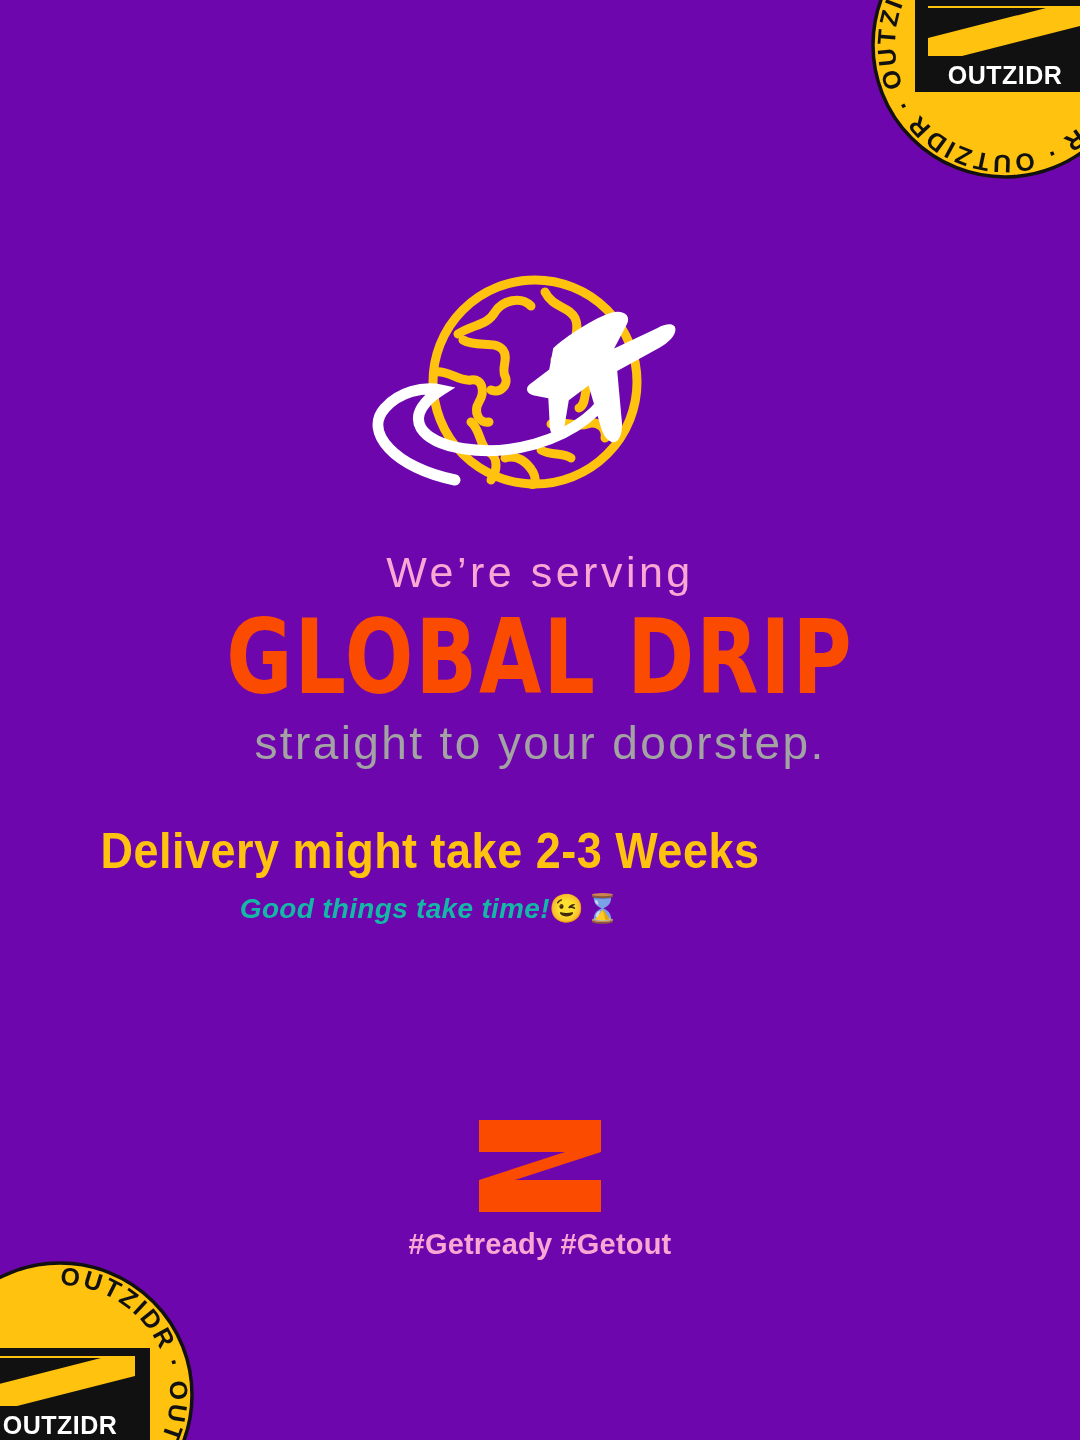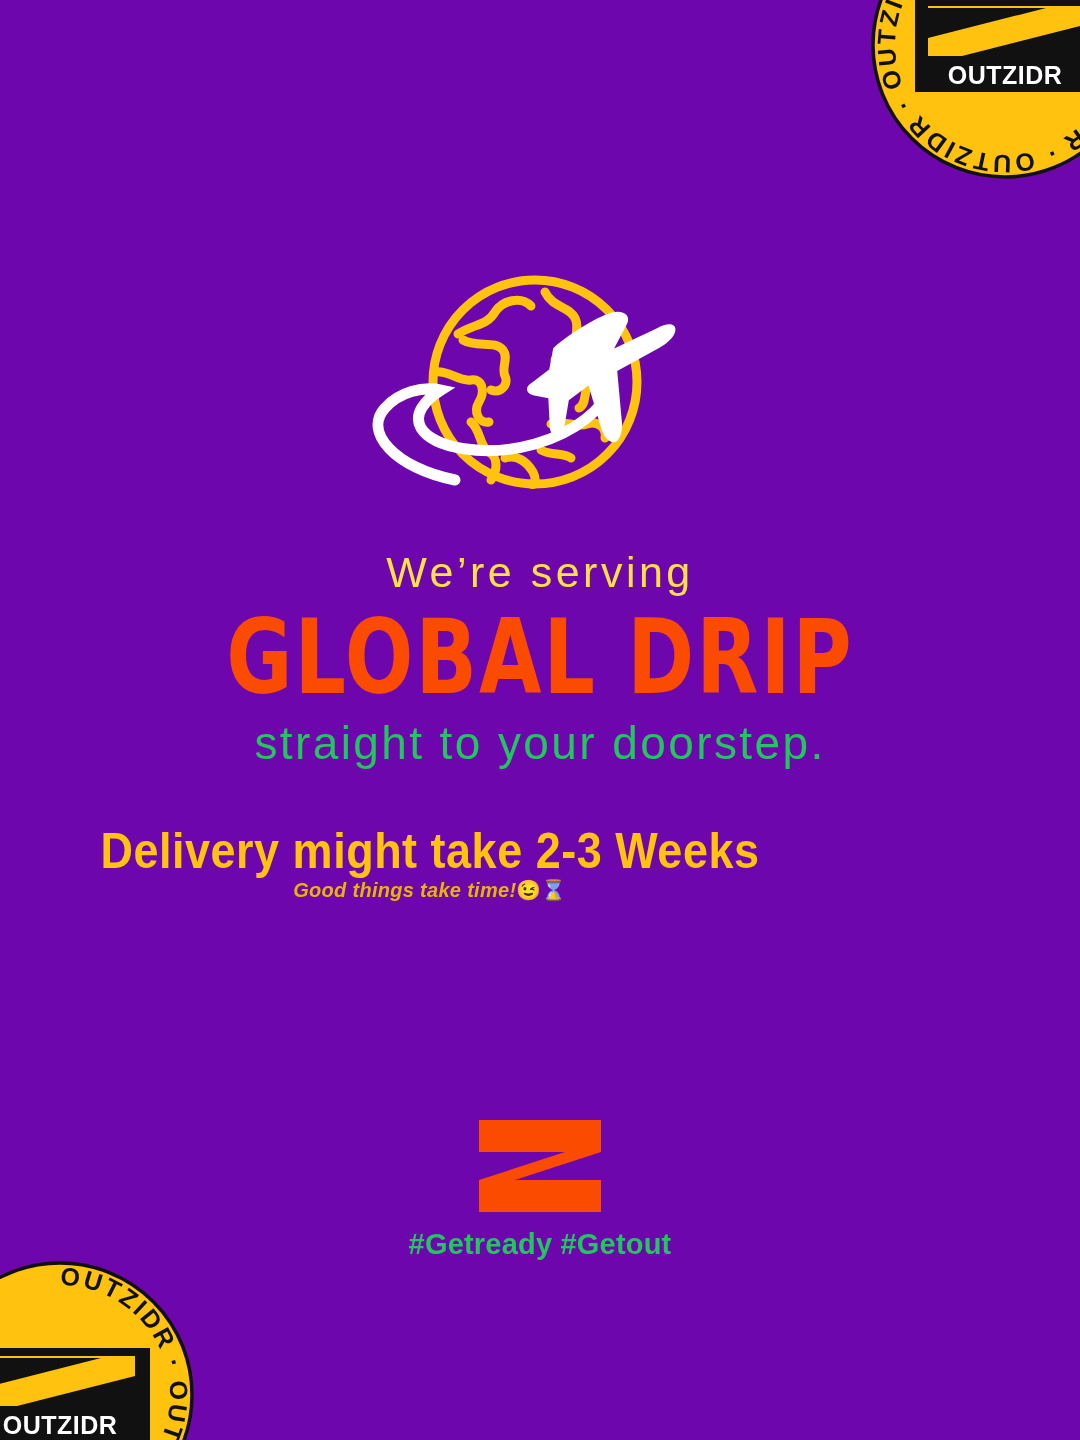--- a/index.html
+++ b/index.html
@@ -31,40 +31,40 @@
   #globe-illustration svg { display:block; width:100%; height:100%; }
 
   
   #headline-block {
     position:absolute;
     left:0; top:548px;
     width:1080px;
     text-align:center;
   }
   #line-serving {
-    color:#fde047;
+    color:#f9a8d4;
     font-size:43px;
     font-weight:300;
     letter-spacing:3.5px;
     line-height:1.15;
   }
   #line-global-drip {
     color:#FA4B00;
     font-size:88px;
     font-weight:900;
     letter-spacing:2px;
     line-height:1.02;
     margin-top:8px;
     font-stretch:condensed;
     transform:scaleY(1.18) scaleX(1.02);
     transform-origin:center top;
     font-family:"DejaVu Sans", sans-serif;
   }
   #line-doorstep {
-    color:#22c55e;
+    color:#a3a3a3;
     font-size:46px;
     font-weight:300;
     letter-spacing:2.4px;
     line-height:1.15;
     margin-top:22px;
   }
 
   
   #delivery-block {
     position:absolute;
@@ -74,40 +74,40 @@
   }
   #delivery-headline {
     color:#FFC20E;
     font-size:45px;
     font-weight:bold;
     letter-spacing:0.5px;
     transform:scaleY(1.12);
     transform-origin:center top;
   }
   #delivery-subtext {
-    margin-top:4px;
-    color:#eab308;
-    font-size:20px;
+    margin-top:18px;
+    color:#14b8a6;
+    font-size:28px;
     font-weight:bold;
     font-style:italic;
     letter-spacing:0.3px;
   }
   .emoji { font-style:normal; font-weight:normal; }
 
   
   #footer-block {
     position:absolute;
     left:0; top:1118px;
     width:1080px;
     text-align:center;
   }
   #z-logo { display:block; margin:0 auto; width:126px; height:96px; }
   #footer-tagline {
     margin-top:14px;
-    color:#22c55e;
+    color:#f9a8d4;
     font-size:29px;
     font-weight:bold;
     letter-spacing:0.2px;
   }
 </style>
 </head>
 <body>
 
 <div id="poster">
 

